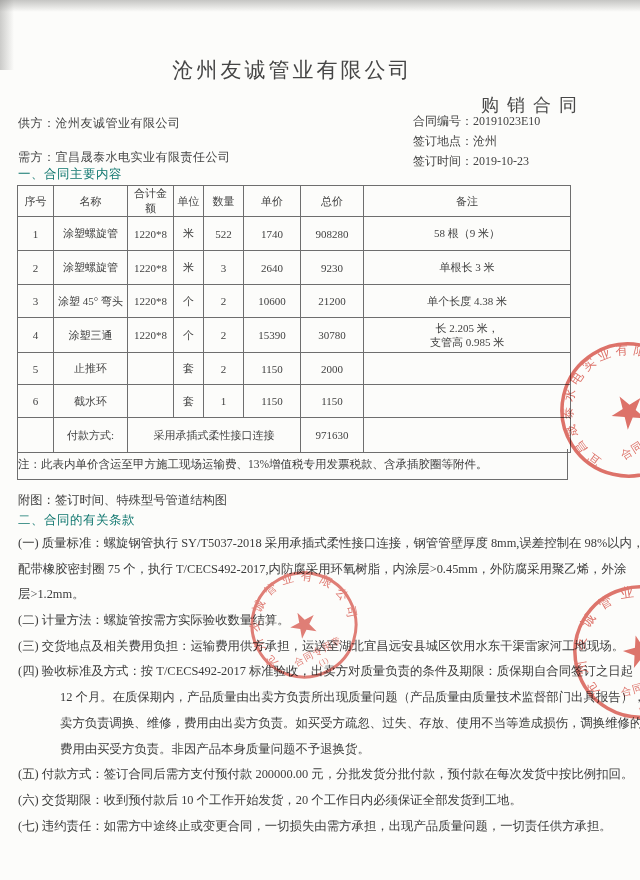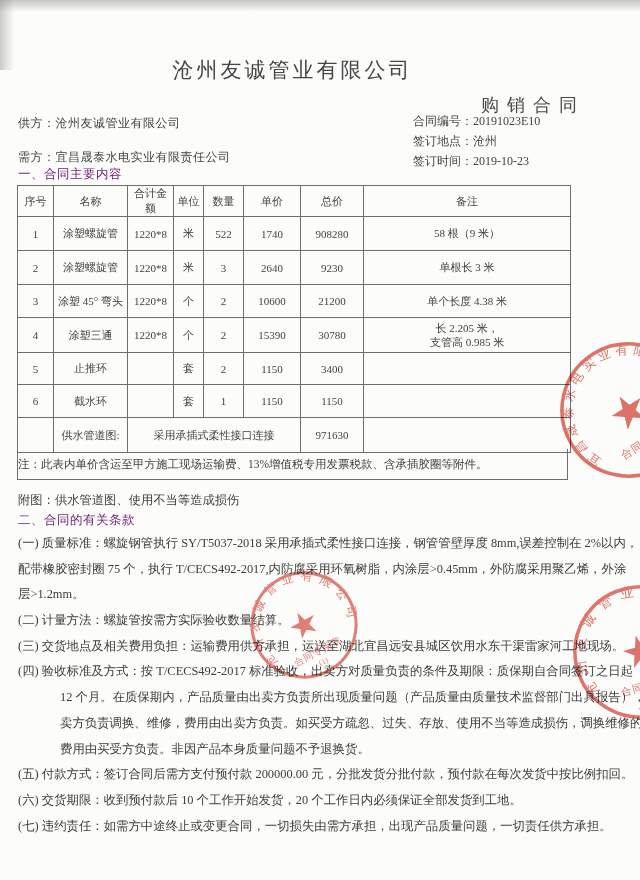--- a/index.html
+++ b/index.html
@@ -9,21 +9,21 @@
   .scan-top{left:0;top:0;width:640px;height:12px;
         background:linear-gradient(180deg,rgba(130,130,128,.45),rgba(130,130,128,0));}
   .scan-left{left:0;top:0;width:14px;height:70px;
         background:linear-gradient(90deg,rgba(130,130,128,.40),rgba(130,130,128,0));}
   .company-title{left:0;top:56px;width:585px;text-align:center;font-size:21px;
         letter-spacing:3px;color:#454545;}
   .doc-title{left:0;top:93px;width:585px;text-align:right;font-size:18px;
         letter-spacing:8px;color:#484848;}
   .party{left:18px;font-size:12px;color:#434343;letter-spacing:.5px;}
   .meta{left:413px;top:111px;font-size:12px;line-height:20px;color:#434343;}
-  .sec-head{left:18px;font-size:12.5px;color:#701a75;letter-spacing:.5px;}
+  .sec-head{left:18px;font-size:12.5px;color:#0f766e;letter-spacing:.5px;}
   table.items{position:absolute;left:17px;top:185px;width:553px;border-collapse:collapse;
         table-layout:fixed;font-size:11px;color:#424242;}
   table.items th,table.items td{border:1px solid #6e6e6e;text-align:center;
         font-weight:normal;padding:0 2px;overflow:hidden;}
   td .r2{line-height:1.3;}
   td .r1{line-height:1.3;}
   .note-box{left:17px;top:449px;width:551px;height:31px;border:1px solid #6e6e6e;
         border-top:none;font-size:11.5px;color:#3e3e3e;line-height:31px;padding-left:0;
         box-sizing:border-box;white-space:nowrap;}
   .attachment{left:18px;top:492px;font-size:12.3px;color:#3e3e3e;}
@@ -129,56 +129,56 @@
             <div class="r2">支管高 0.985 米</div>
           </td>
     </tr>
     <tr style="height:32px">
       <td>5</td>
       <td>止推环</td>
       <td></td>
       <td>套</td>
       <td>2</td>
       <td>1150</td>
-      <td>3400</td>
+      <td>2000</td>
       <td>
             <div class="r1"></div>
             <div class="r2"></div>
           </td>
     </tr>
     <tr style="height:33px">
       <td>6</td>
       <td>截水环</td>
       <td></td>
       <td>套</td>
       <td>1</td>
       <td>1150</td>
       <td>1150</td>
       <td>
             <div class="r1"></div>
             <div class="r2"></div>
           </td>
     </tr>
     <tr style="height:35px">
       <td></td>
-      <td>供水管道图:</td>
+      <td>付款方式:</td>
       <td colspan="4">采用承插式柔性接口连接</td>
       <td>971630</td>
       <td></td>
     </tr>
   </tbody>
     </table>
 
   <div class="abs note-box">注：此表内单价含运至甲方施工现场运输费、13%增值税专用发票税款、含承插胶圈等附件。</div>
-  <div class="abs attachment">附图：供水管道图、使用不当等造成损伤</div>
+  <div class="abs attachment">附图：签订时间、特殊型号管道结构图</div>
 
   <div class="abs sec-head" style="top:512px;">二、合同的有关条款</div>
 
   <div class="abs terms">
-    <div class="line">(一) 质量标准：螺旋钢管执行 SY/T5037-2018 采用承插式柔性接口连接，钢管管壁厚度 8mm,误差控制在 2%以内，</div>
+    <div class="line">(一) 质量标准：螺旋钢管执行 SY/T5037-2018 采用承插式柔性接口连接，钢管管壁厚度 8mm,误差控制在 98%以内，</div>
     <div class="line">配带橡胶密封圈 75 个，执行 T/CECS492-2017,内防腐采用环氧树脂，内涂层&gt;0.45mm，外防腐采用聚乙烯，外涂</div>
     <div class="line">层&gt;1.2mm。</div>
     <div class="line">(二) 计量方法：螺旋管按需方实际验收数量结算。</div>
     <div class="line">(三) 交货地点及相关费用负担：运输费用供方承担，运送至湖北宜昌远安县城区饮用水东干渠雷家河工地现场。</div>
     <div class="line">(四) 验收标准及方式：按 T/CECS492-2017 标准验收，出卖方对质量负责的条件及期限：质保期自合同签订之日起</div>
     <div class="line indent">12 个月。在质保期内，产品质量由出卖方负责所出现质量问题（产品质量由质量技术监督部门出具报告），出</div>
     <div class="line indent">卖方负责调换、维修，费用由出卖方负责。如买受方疏忽、过失、存放、使用不当等造成损伤，调换维修的一</div>
     <div class="line indent">费用由买受方负责。非因产品本身质量问题不予退换货。</div>
     <div class="line">(五) 付款方式：签订合同后需方支付预付款 200000.00 元，分批发货分批付款，预付款在每次发货中按比例扣回。</div>
     <div class="line">(六) 交货期限：收到预付款后 10 个工作开始发货，20 个工作日内必须保证全部发货到工地。</div>

